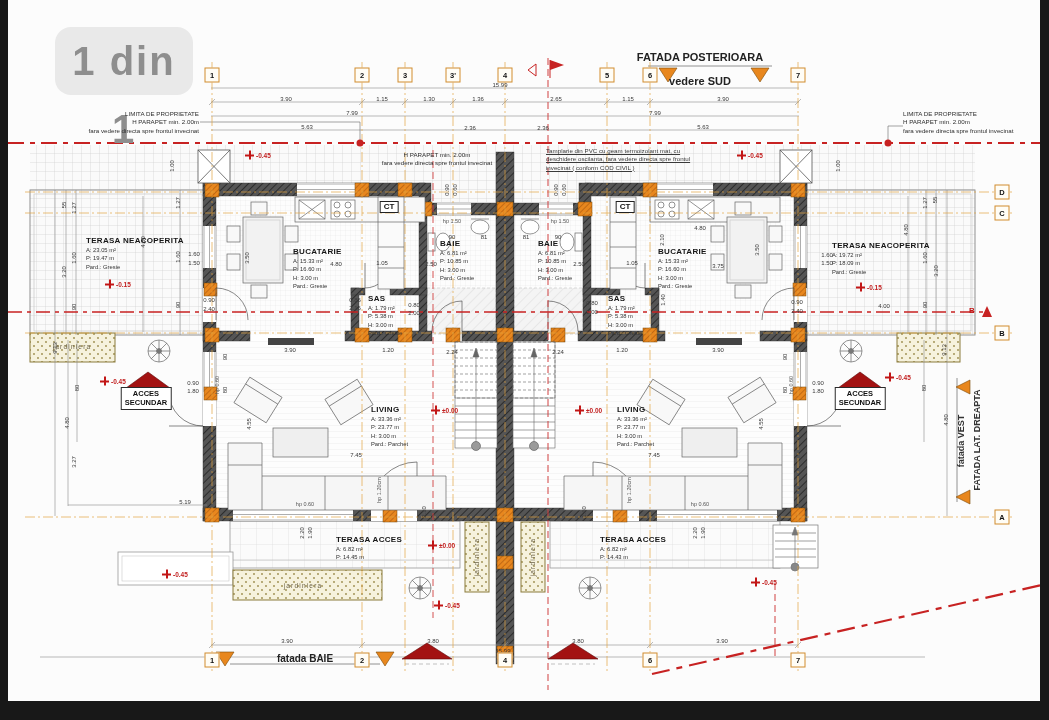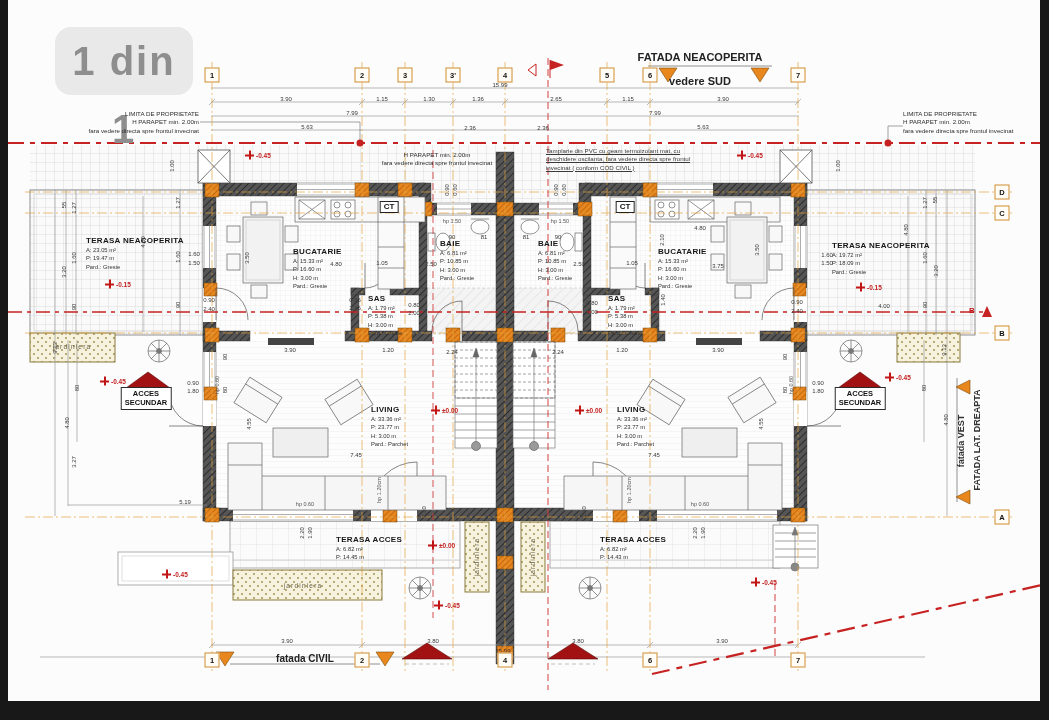--- a/index.html
+++ b/index.html
@@ -543,23 +543,23 @@
 
   <g>
     <rect x="0" y="0" width="8" height="720" fill="#181818"></rect>
     <rect x="1040" y="0" width="9" height="720" fill="#181818"></rect>
     <rect x="0" y="701" width="1049" height="19" fill="#181818"></rect>
   </g>
 </svg>
 
 <div id="labels">
   <div class="badge">1 din 1</div>
-  <div class="fac-top" style="left:700px;top:57px;font-size:11px;">FATADA NEACOPERITA</div>
+  <div class="fac-top" style="left:700px;top:57px;font-size:11px;">FATADA POSTERIOARA</div>
   <div class="fac-top" style="left:700px;top:81px;font-size:11px;">vedere SUD</div>
-  <div class="fac-top" style="left:305px;top:658px;font-size:10px;">fatada CIVIL</div>
+  <div class="fac-top" style="left:305px;top:658px;font-size:10px;">fatada BAIE</div>
   <div class="fac-vert" style="left:961px;top:441px;font-size:9px;">fatada VEST</div>
   <div class="fac-vert" style="left:977px;top:440px;font-size:9px;">FATADA LAT. DREAPTA</div>
 <div class="lbl dim" style="left: 500px; top: 85px;">15.99</div>
       <div class="lbl dim" style="left: 286px; top: 99px;">3.90</div>
       <div class="lbl dim" style="left: 382px; top: 99px;">1.15</div>
       <div class="lbl dim" style="left: 429px; top: 99px;">1.30</div>
       <div class="lbl dim" style="left: 478px; top: 99px;">1.36</div>
       <div class="lbl dim" style="left: 556px; top: 99px;">2.65</div>
       <div class="lbl dim" style="left: 628px; top: 99px;">1.15</div>
       <div class="lbl dim" style="left: 723px; top: 99px;">3.90</div>

